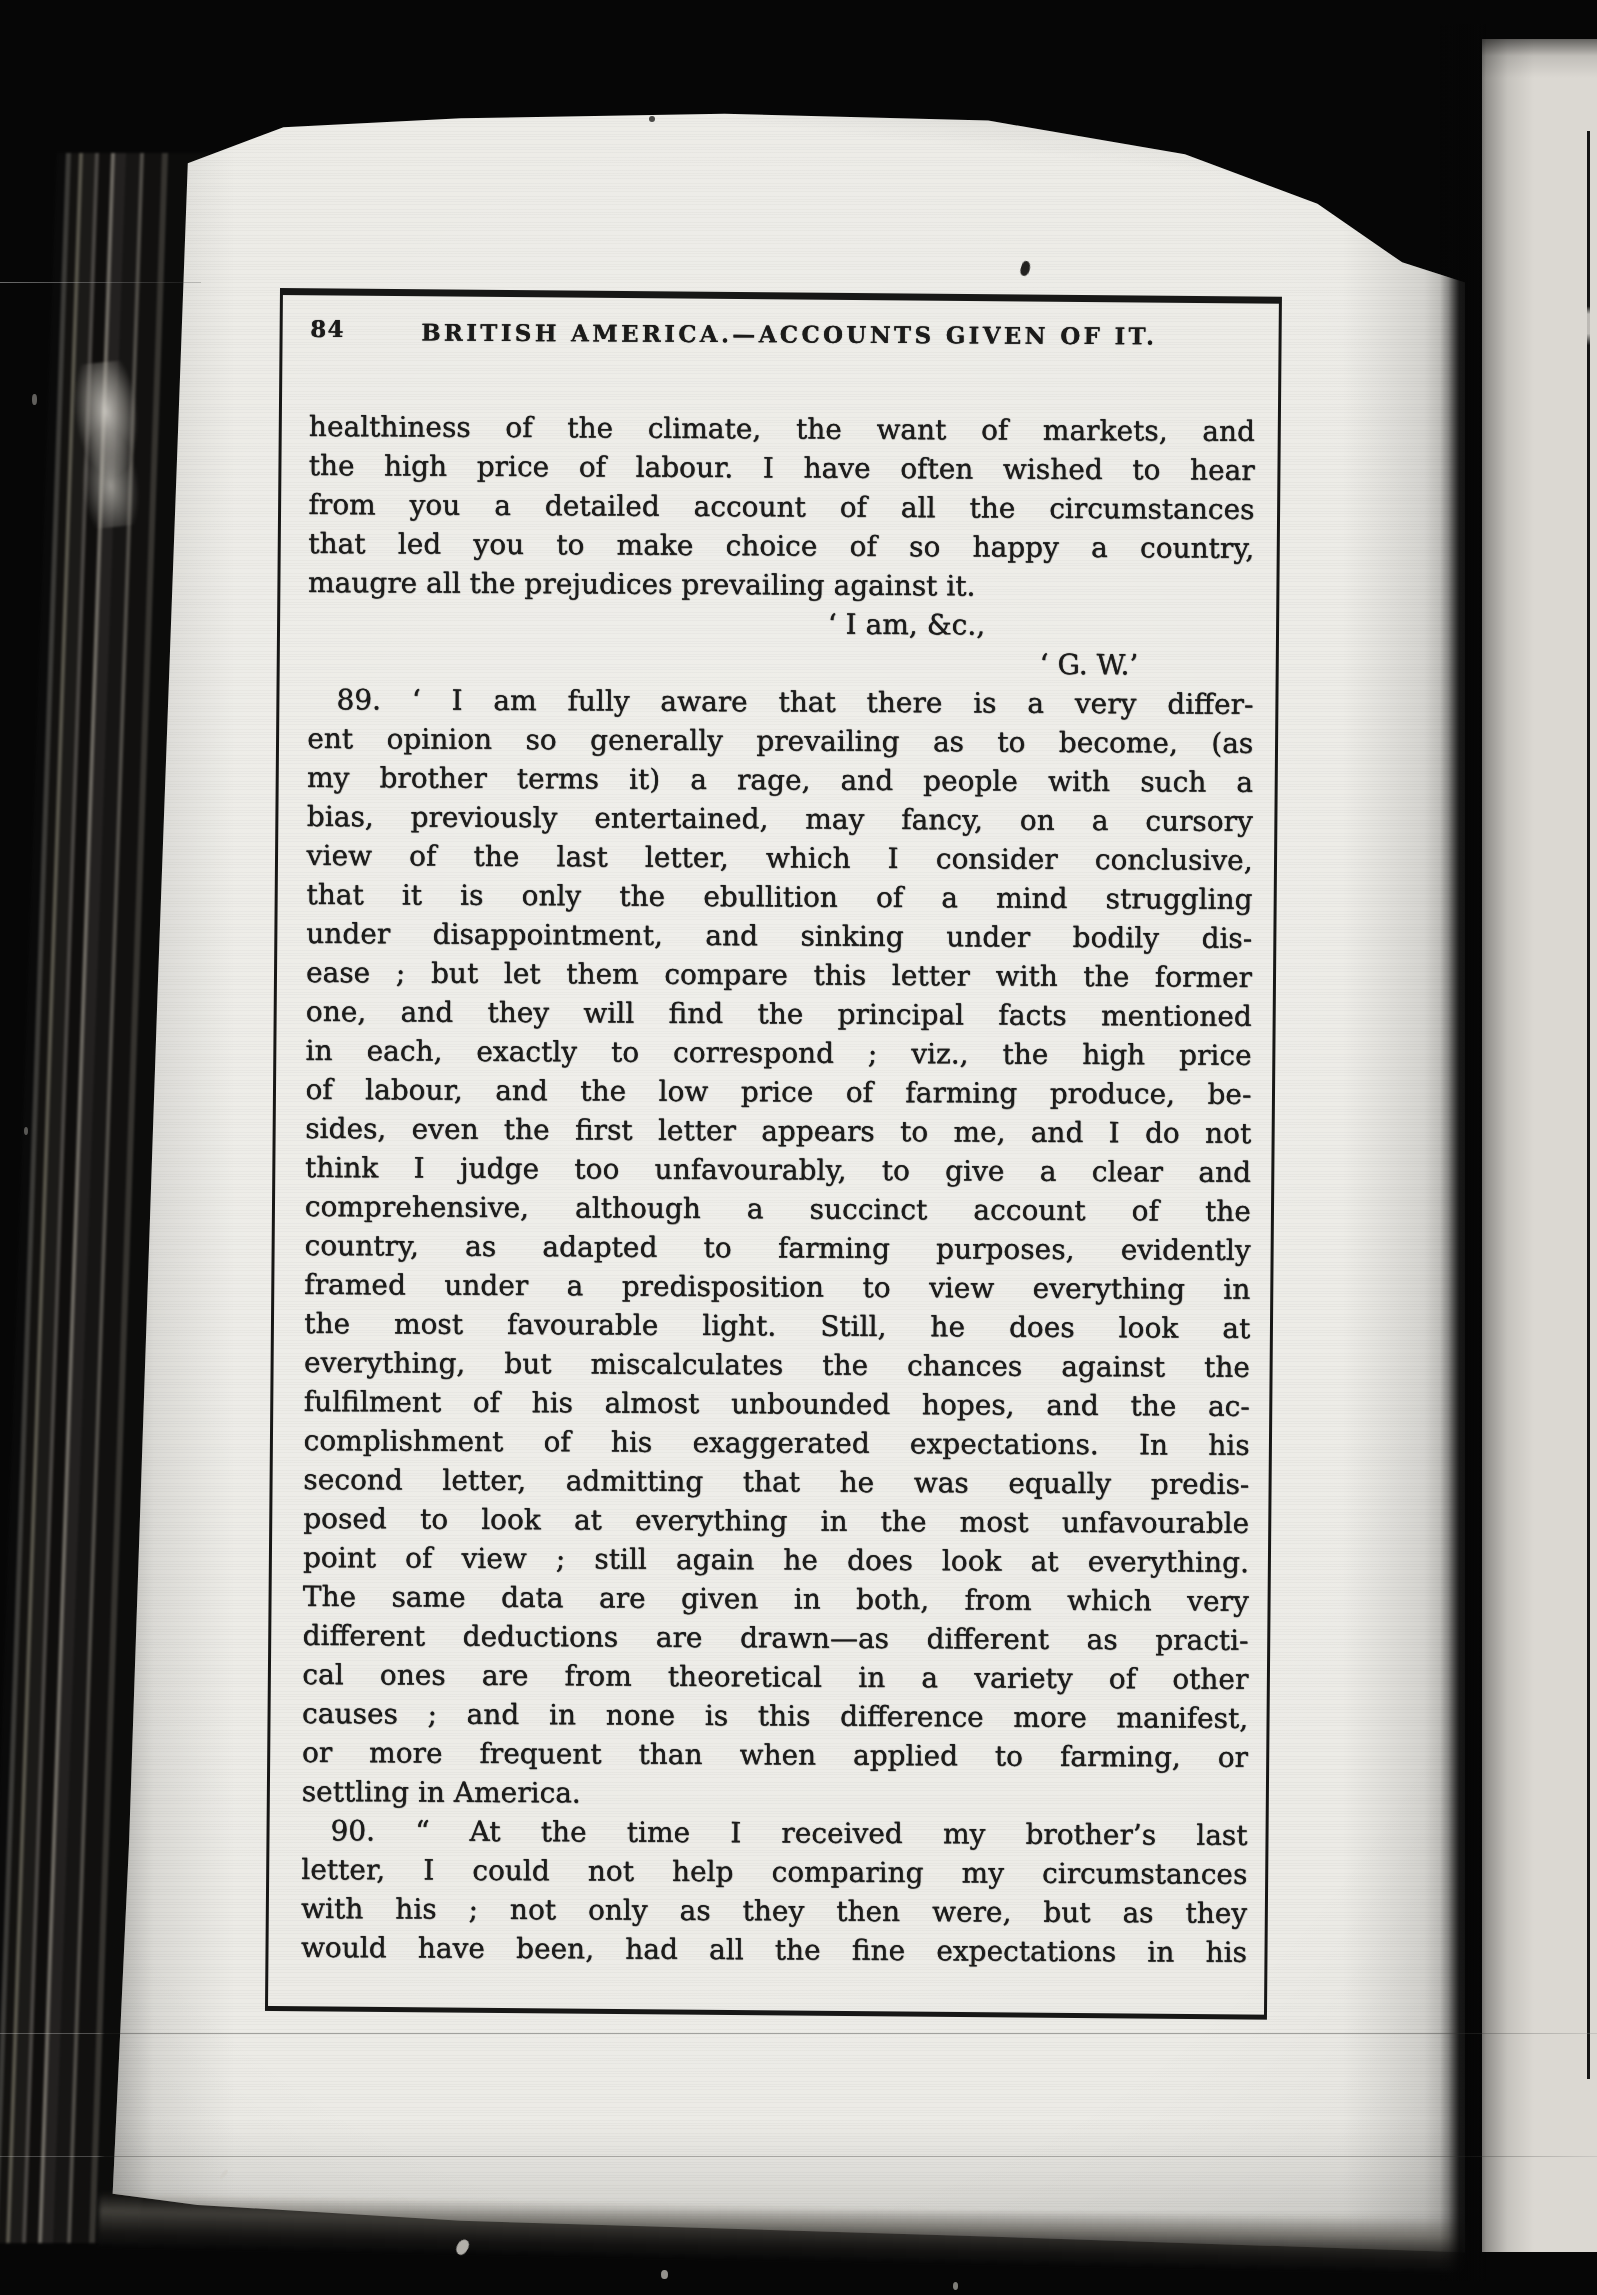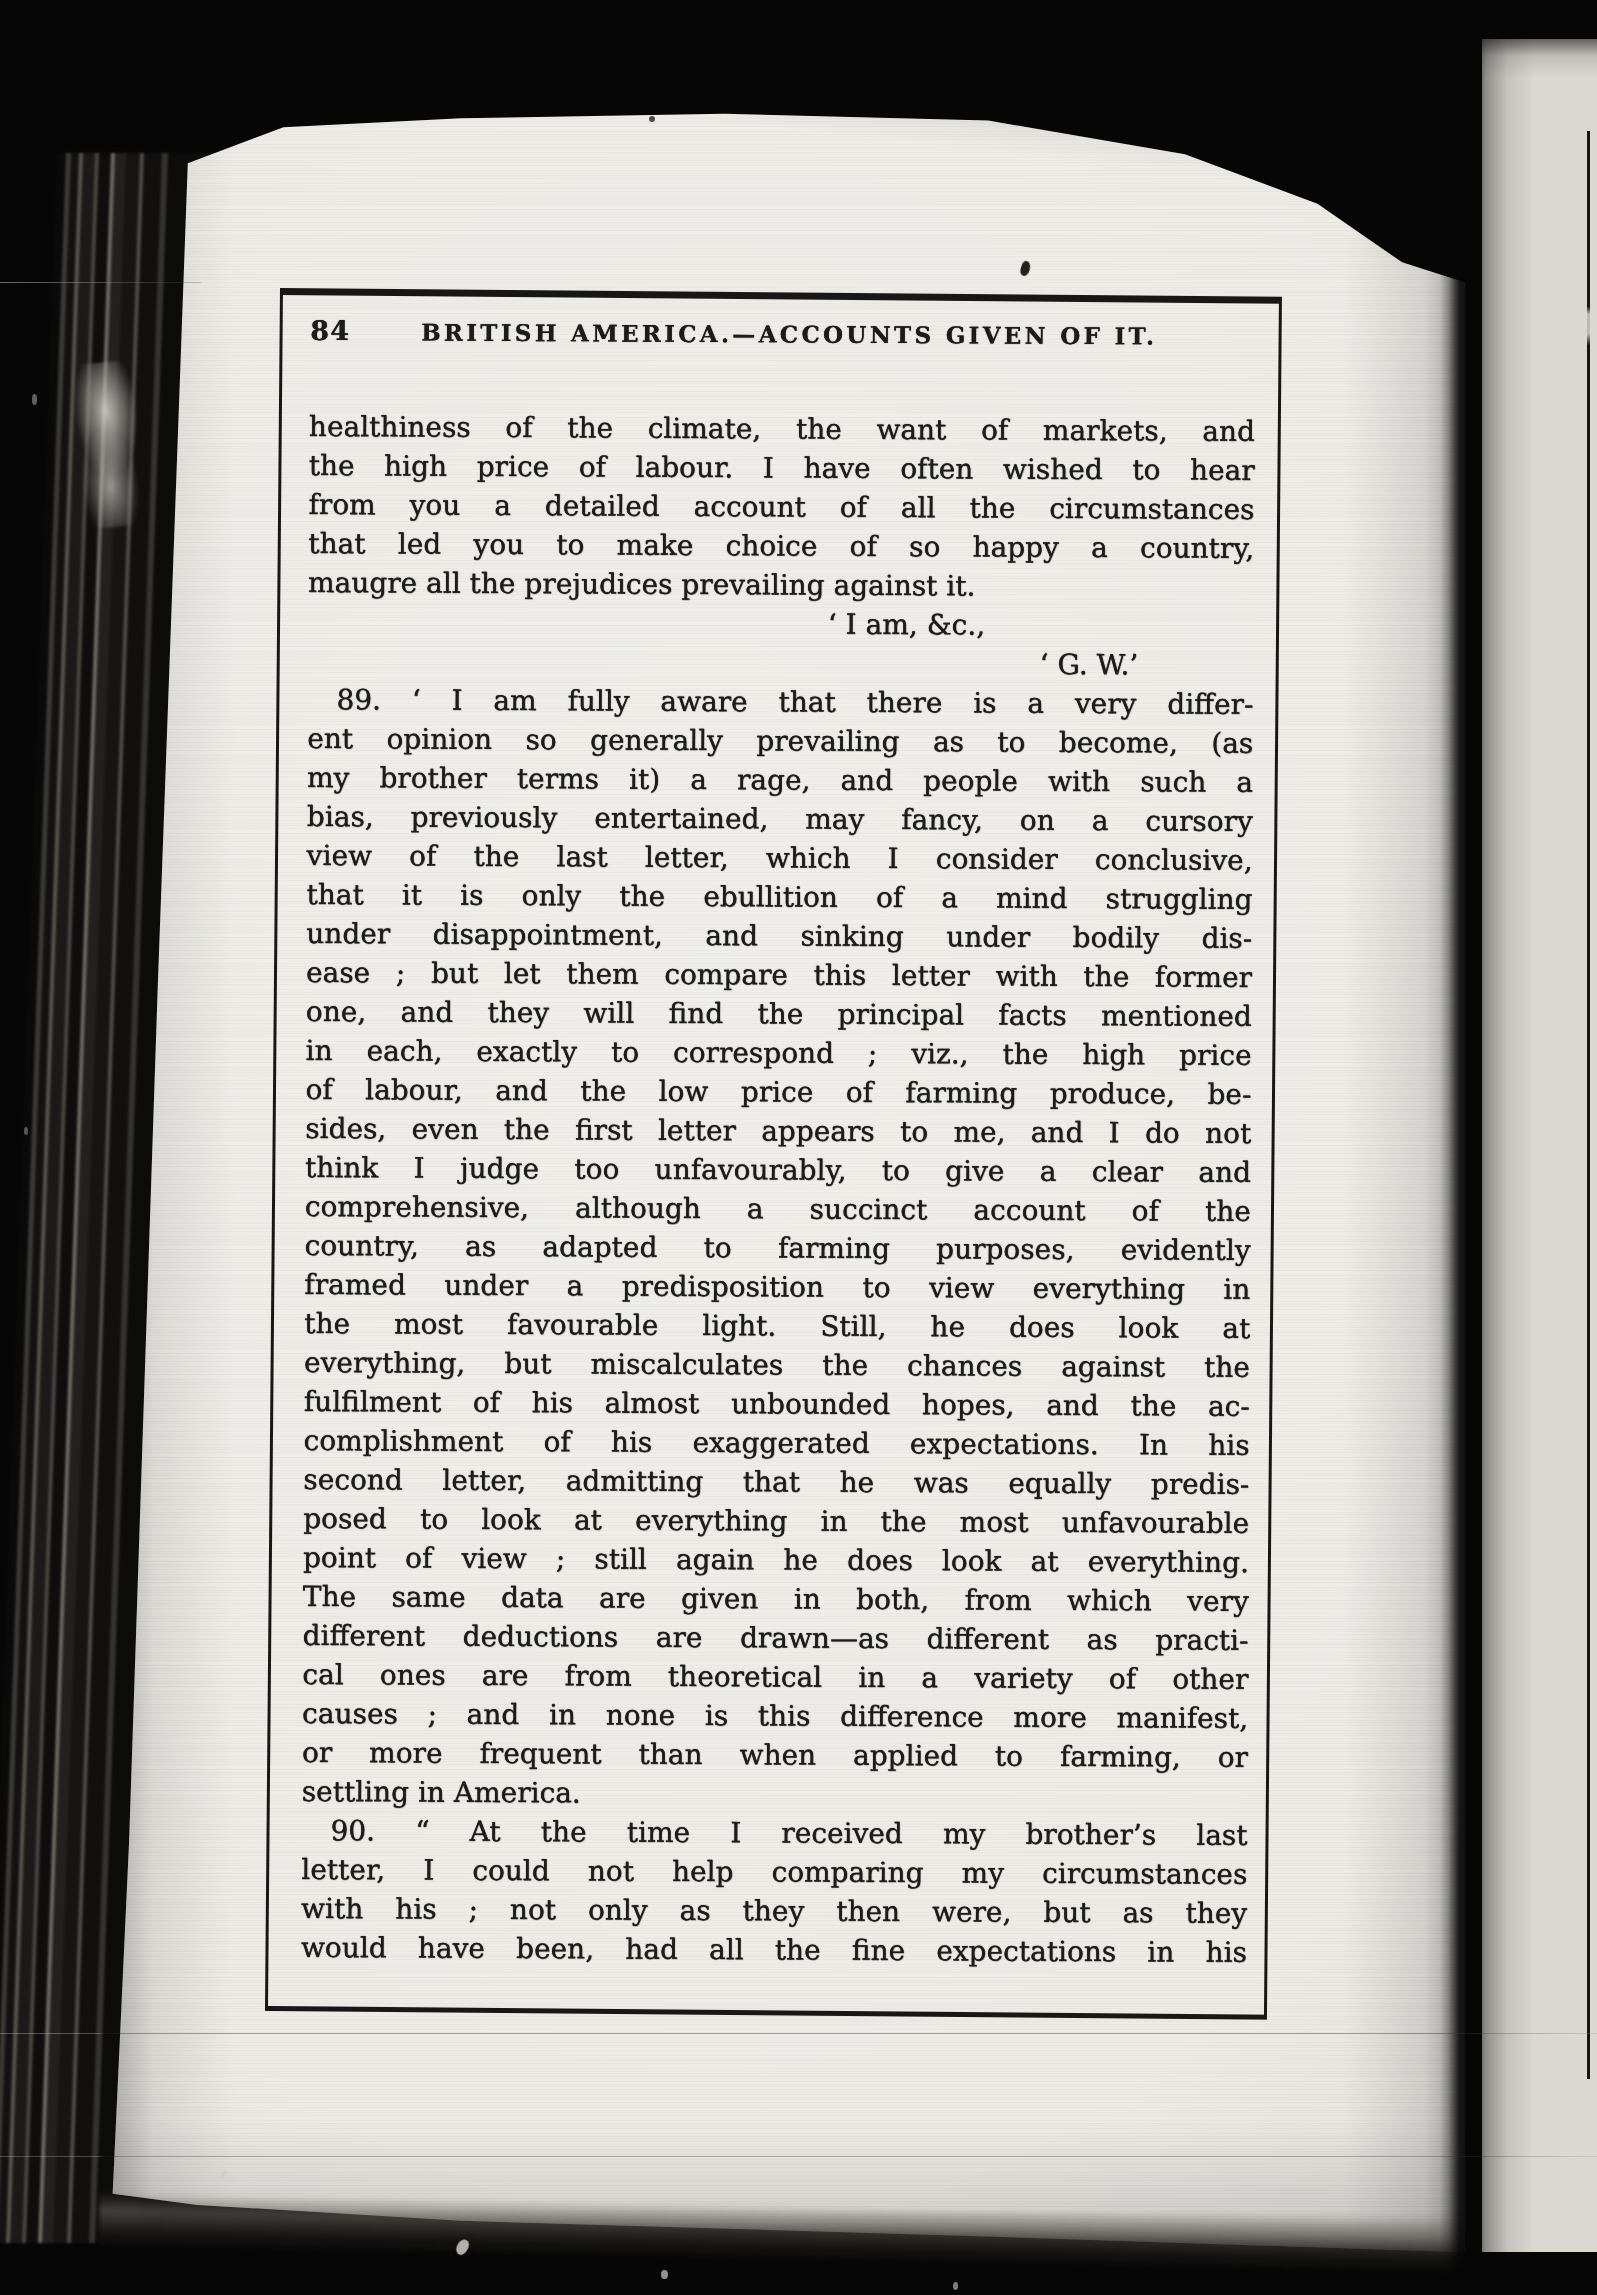--- a/index.html
+++ b/index.html
@@ -70,21 +70,21 @@
     filter:blur(0.6px);
   }
   
   .header{
     position:absolute;left:309px;top:315px;width:946px;height:39px;
     transform:rotate(.3deg);transform-origin:left top;
     color:#1b1b1a;
   }
   .pagenum{
     position:absolute;left:1.3px;top:0;
-    font-size:27px;font-weight:bold;letter-spacing:1.3px;
+    font-size:23px;font-weight:bold;letter-spacing:1.3px;
     text-shadow:0 0 0.9px #1b1b1a;
   }
   .runtitle{
     position:absolute;left:50%;top:3.3px;transform:translateX(-49%);
     white-space:nowrap;
     font-size:23px;font-weight:bold;letter-spacing:3.3px;
     text-shadow:0 0 0.9px #1b1b1a;
   }
   
   .textcol{

